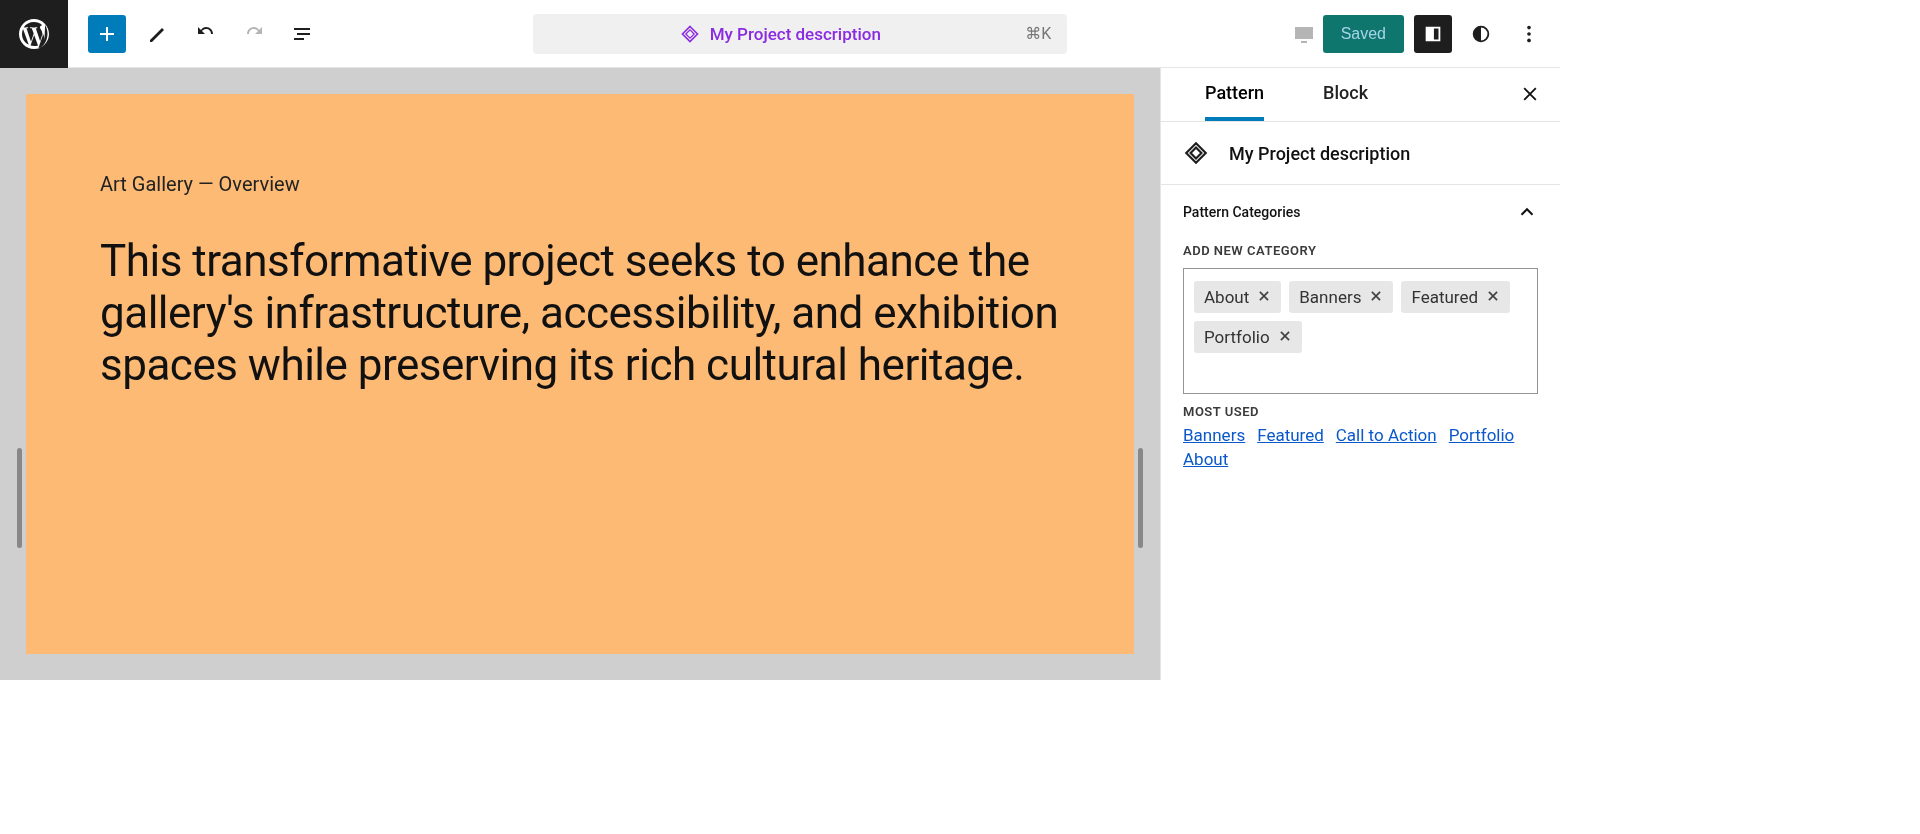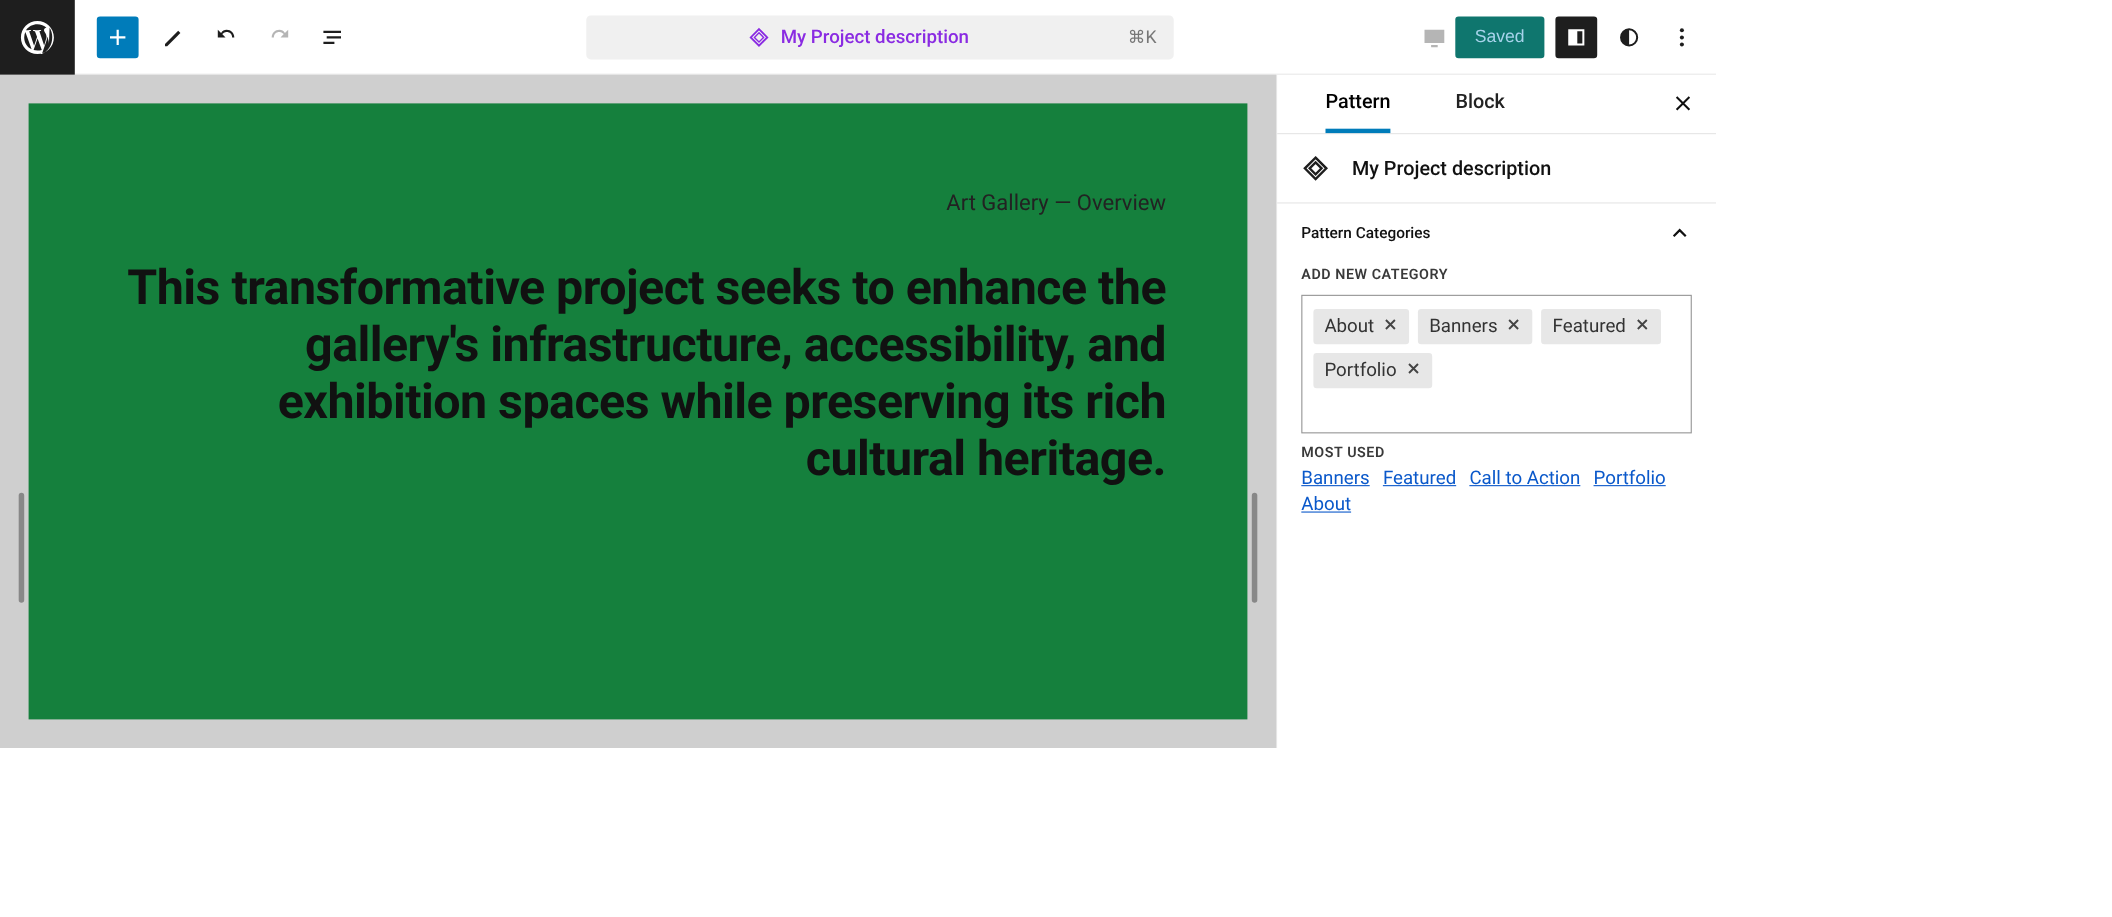--- a/index.html
+++ b/index.html
@@ -28,23 +28,23 @@
 .sq-btn.dark svg { fill:#fff;}
 .sq-btn svg { fill:#1e1e1e;}
 .sq-btn.view svg { fill:#b5b5b5; }
 
 
 .main { display:flex; flex:1; min-height:0; }
 .canvas-wrap { flex:1; background:#cfcfcf; padding:26px; position:relative; overflow:hidden;}
 .canvas-scroll { position:absolute; width:5px; background:#888; border-radius:3px; }
 .scroll-left { left:17px; top:380px; height:100px; }
 .scroll-right { right:17px; top:380px; height:100px; }
-.canvas { background:#15803d; width:100%; height:100%; padding: 78px 74px; position:relative;text-align:right;}
+.canvas { background:#fdba74; width:100%; height:100%; padding: 78px 74px; position:relative;}
 .canvas-label { font-size:20px; color:#222; margin-bottom:40px; font-weight:400;}
-.canvas-body { font-size:44px; line-height:1.18; color:#111; font-weight:700; letter-spacing:-0.5px;}
+.canvas-body { font-size:44px; line-height:1.18; color:#111; font-weight:400; letter-spacing:-0.5px;}
 
 
 .sidebar { width:400px; border-left:1px solid #e5e5e5; background:#fff; display:flex; flex-direction:column; overflow-y:auto;}
 .tabs { display:flex; align-items:center; height:54px; border-bottom:1px solid #e5e5e5; padding:0 20px; position:relative;}
 .tab { font-size:18px; font-weight:500; color:#222; padding:0 0 0 0; margin-right:35px; height:100%; display:flex; align-items:center; border-bottom:4px solid transparent; cursor:pointer;margin-left:24px;}
 .tab.active { border-bottom-color:#007cba; color:#000;}
 .close-x { position:absolute; right:20px; top:16px; cursor:pointer;}
 .section { padding:18px 22px; border-bottom:1px solid #e5e5e5;}
 .section.title-row { display:flex; align-items:center; gap:20px;}
 .section.title-row svg { fill:none; stroke:#1e1e1e; stroke-width:2;}

